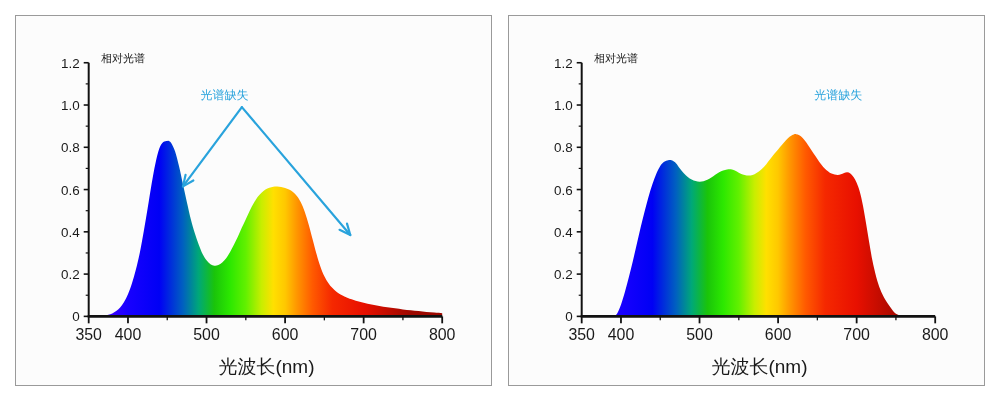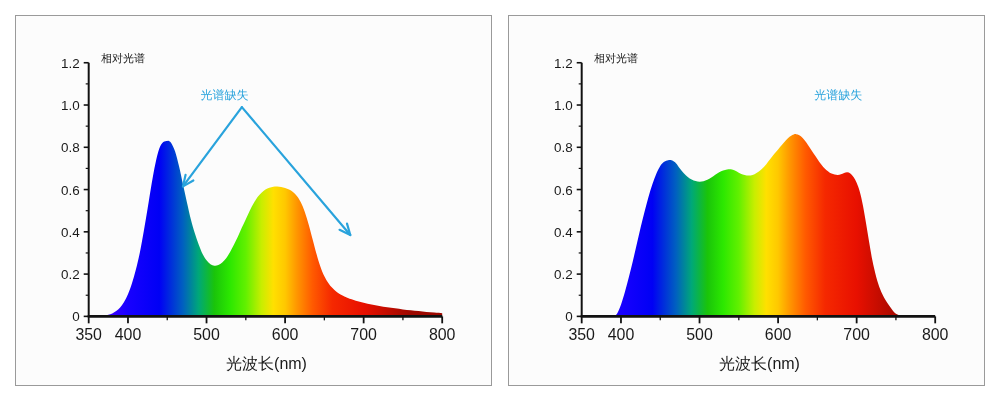--- a/index.html
+++ b/index.html
@@ -53,21 +53,21 @@
     position: absolute;
     font-size: 12px;
     color: #29a3dc;
     white-space: nowrap;
   }
   #anno-left  { left: 252px; top: 83px; }
   #anno-right { left: 338px; top: 83px; }
 
   .axis-label-x {
     position: absolute;
-    font-size: 16px;
+    font-size: 19px;
     color: #1a1a1a;
     white-space: nowrap;
     left: 0;
     right: 0;
     text-align: center;
     top: 325px;
   }
   .tick-text {
     font-family: "Liberation Sans", "DejaVu Sans", sans-serif;
     fill: #1a1a1a;

